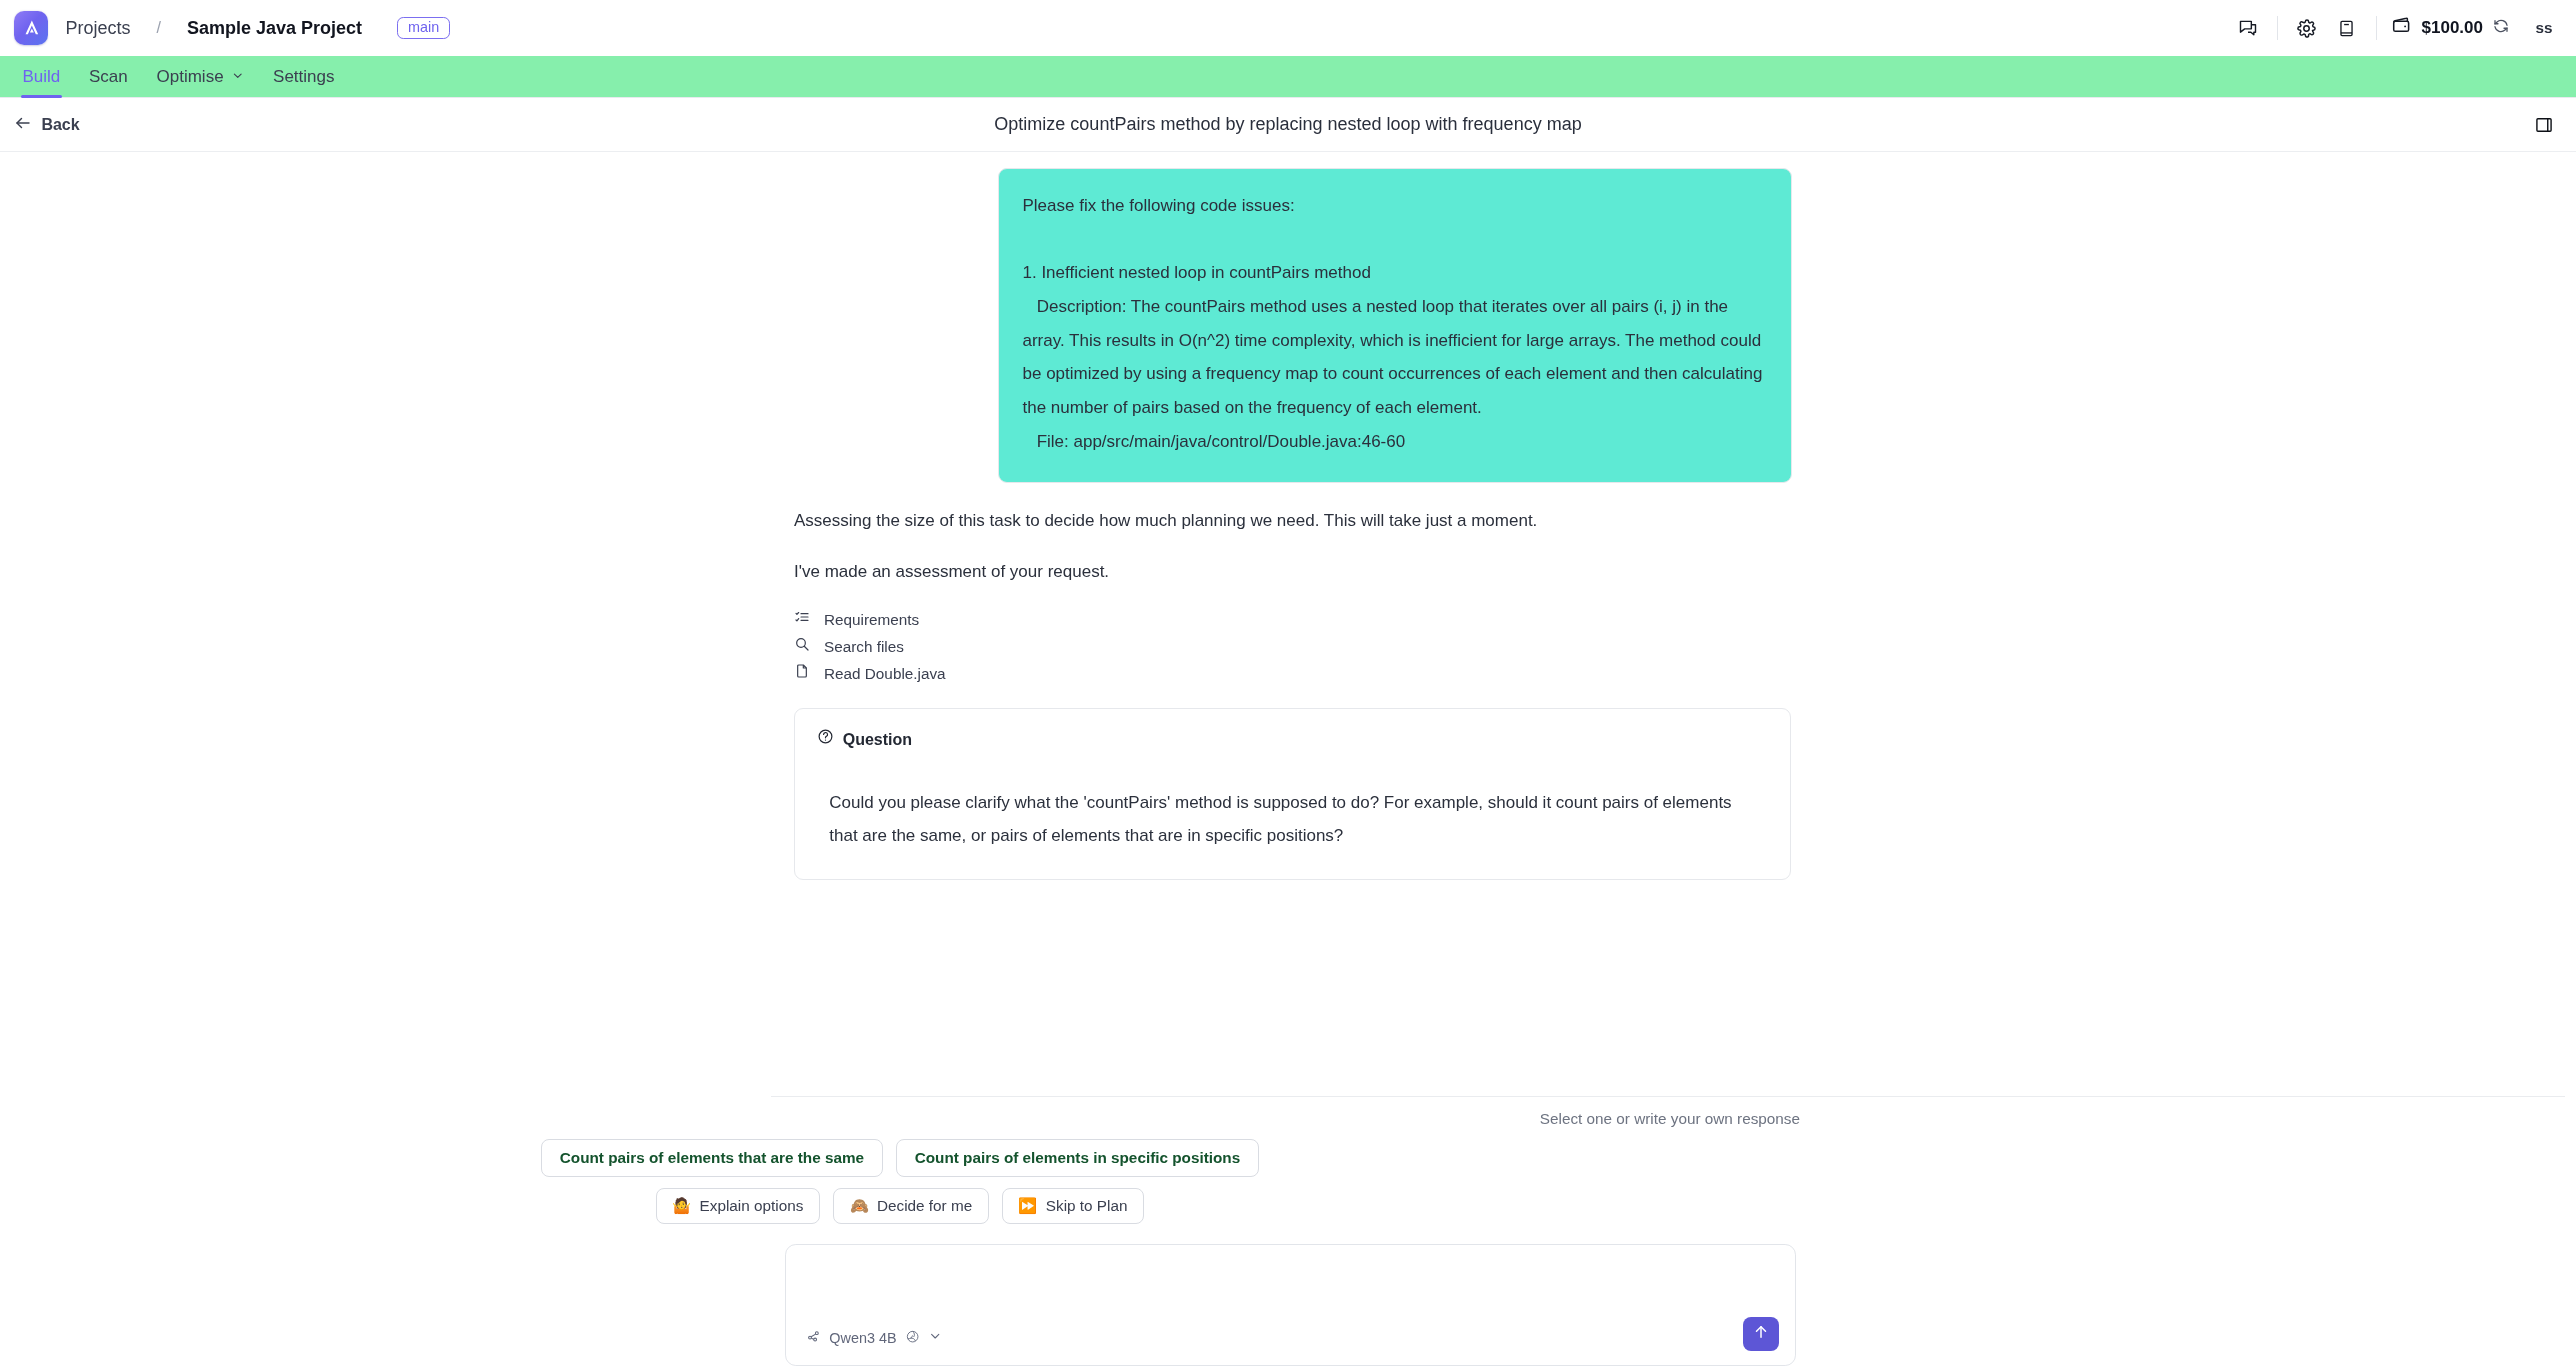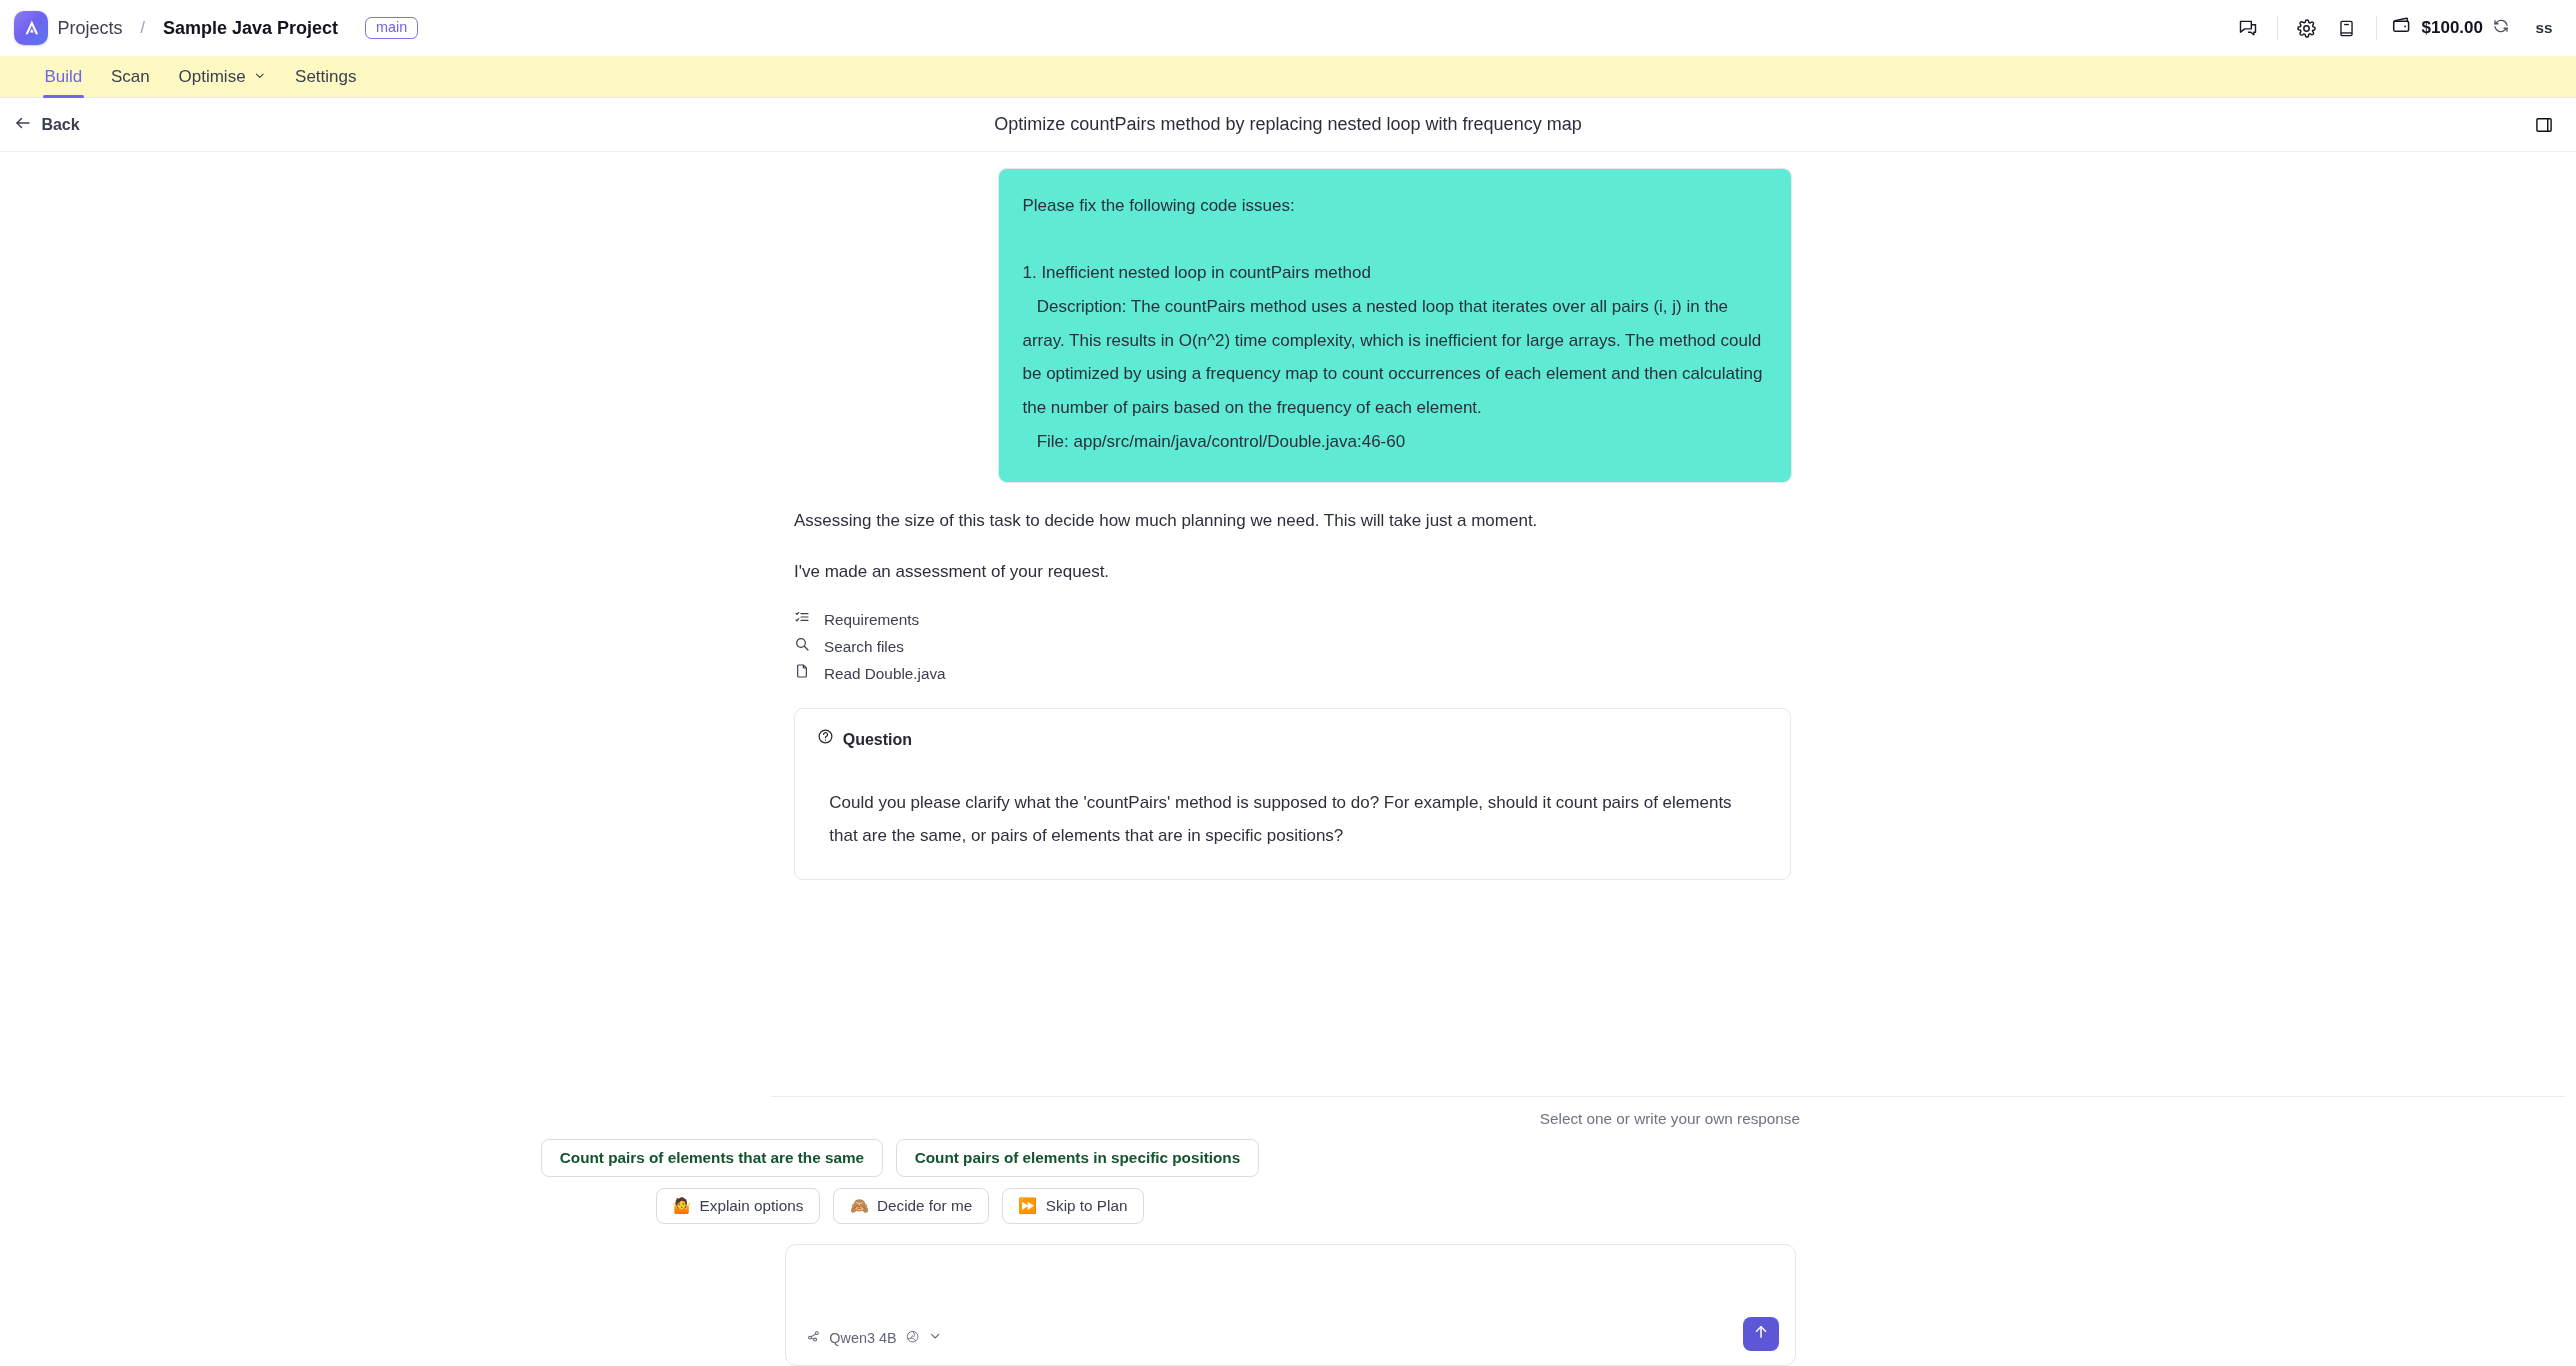--- a/index.html
+++ b/index.html
@@ -22,22 +22,22 @@
   .logo {
     width: 34px; height: 34px;
     border-radius: 10px;
     background: linear-gradient(135deg, #8f7cf5 0%, #6f63ef 45%, #5b74f0 100%);
     display: flex; align-items: center; justify-content: center;
     flex: none;
     box-shadow: 0 0.9px 1.8px rgba(60,50,140,.25);
   }
   .logo svg { display: block; }
   .crumbs {
-    display: flex; align-items: center; gap: 18px;
-    margin-left: 9px;
+    display: flex; align-items: center; gap: 26px;
+    margin-left: 17px;
     font-size: 18px;
   }
   .crumb-link { color: #3b4050; cursor: pointer; }
   .crumb-sep { color: #9aa0ae; font-size: 16px; }
   .crumb-current { color: #12151f; font-weight: 700; }
   .branch-badge {
     margin-left: 9px;
     border: 0.9px solid #7b6ef0;
     color: #6f63ef;
     border-radius: 6.3px;
@@ -67,23 +67,23 @@
   .avatar-txt {
     font-size: 15.3px; font-weight: 700; color: #2a2f3c;
     margin-left: 20px; margin-right: 3.6px;
     cursor: pointer;
   }
 
   
   .tabs {
     height: 42px;
     display: flex; align-items: flex-end; gap: 0;
-    padding-left: 30px;
+    padding-left: 8px;
     border-bottom: 0.9px solid #e8eaee;
-    background: #fef9c3;
+    background: #86efac;
   }
   .tab {
     position: relative;
     font-size: 17px;
     color: #3b4050;
     padding: 0 14.4px 10px;
     cursor: pointer;
     display: flex; align-items: center; gap: 7.2px;
   }
   .tab.active { color: #6f63ef; }

